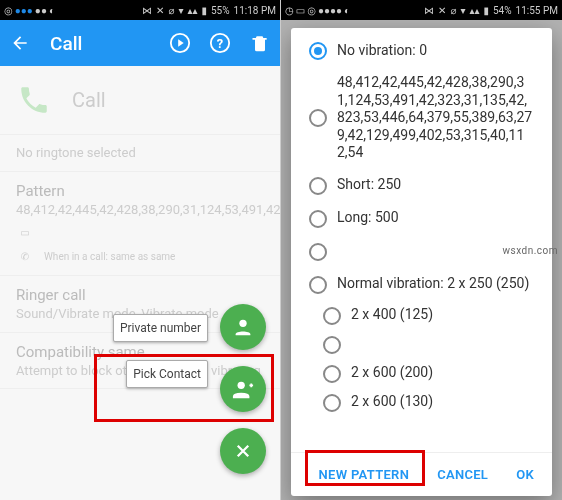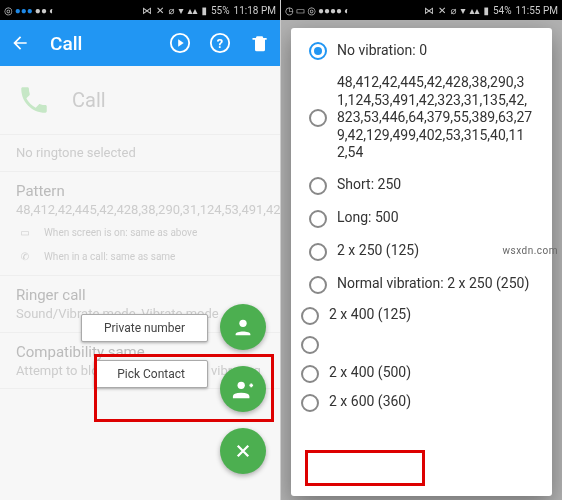--- a/index.html
+++ b/index.html
@@ -28,32 +28,32 @@
   .section .label { font-size: 15px; color: #bbb; margin-bottom: 2px;}
   .section .sub { font-size: 13px; color: #ccc; line-height: 1.2; }
   .sub-row { display:flex; align-items:center; gap:10px; padding: 6px 0 0 0; font-size: 10px; color:#ccc;}
   .sub-row .sm-icon{width:18px;height:18px;display:flex;align-items:center;justify-content:center;}
   
   
   .fab { position: absolute; right: 14px; width: 46px; height: 46px; border-radius: 50%; background: #4CAF50; display:flex; align-items:center; justify-content:center; box-shadow: 0 2px 5px rgba(0,0,0,.3); }
   .fab1 { bottom: 150px; }
   .fab2 { bottom: 88px; }
   .fab3 { bottom: 26px; }
-  .tooltip { position:absolute; background:#fff; border:1px solid #aaa; padding: 6px 22px; font-size: 12px; color:#444; box-shadow: 0 1px 3px rgba(0,0,0,.3); border-radius:2px;}
+  .tooltip { position:absolute; background:#fff; border:1px solid #aaa; padding: 6px 6px; font-size: 12px; color:#444; box-shadow: 0 1px 3px rgba(0,0,0,.3); border-radius:2px;}
   .tt1 { right: 72px; bottom: 158px; }
   .tt2 { right: 72px; bottom: 112px; margin-top: 8px; }
   .red-box-l { position:absolute; border: 3px solid #d00; pointer-events:none; }
   .red-1 { right: 6px; bottom: 78px; width: 180px; height: 68px; }
   
   
   .dlg-back { position:absolute; inset:20px 0 0 0; background:#000; opacity:.28; }
   .dialog { position:absolute; top: 28px; left: 10px; right: 10px; bottom: 4px; background: #fff; border-radius: 3px; box-shadow: 0 8px 24px rgba(0,0,0,.35); display:flex; flex-direction:column; }
   .dlg-list { flex:1; overflow:hidden; padding: 6px 0; }
   .radio-row { display:flex; align-items:center; padding: 7px 18px; gap: 10px; }
-  .radio-row.tight { padding: 5px 10px;}
+  .radio-row.tight { padding: 5px 32px;}
   .radio-outer { width: 18px; height: 18px; border: 2px solid #888; border-radius:50%; flex-shrink:0; margin-top:1px;}
   .radio-outer.sel { border-color:#2196F3; position:relative;}
   .radio-outer.sel::after { content:''; position:absolute; inset:3px; background:#2196F3; border-radius:50%;}
   .radio-label { font-size: 14px; color:#333; line-height:1.25; word-break: break-all;}
   .dlg-actions { display:flex; justify-content:flex-end; gap: 8px; padding: 8px 8px; border-top:1px solid #eee;}
   .dlg-actions .btn { font-size: 13px; font-weight:600; color:#2196F3; padding: 6px 10px; letter-spacing:.3px;}
   .red-2 { border:3px solid #d00; position:absolute; left: 14px; bottom: 10px; width: 120px; height: 36px; pointer-events:none;}
   
   .watermark { position:absolute; right:4px; top: 50%; transform: translateY(-50%) rotate(0); font-size:10px; color:#666; letter-spacing:.5px; writing-mode: horizontal-tb;}
   
@@ -120,21 +120,20 @@
         <div class="h1">Call</div>
       </div>
       <div class="section">
         <div class="sub">No ringtone selected</div>
       </div>
       <div class="section">
         <div class="label">Pattern</div>
         <div class="sub">48,412,42,445,42,428,38,290,31,124,53,491,42,323,31,135,42,823,53,446,64,379,55,389,63,279,42,129,499,402,53,315,40,112,54</div>
         <div class="sub-row">
           <div class="sm-icon">▭</div>
-          <div>When screen is on: same as above</div>
         </div>
         <div class="sub-row">
           <div class="sm-icon">✆</div>
           <div>When in a call: same as same</div>
         </div>
       </div>
       <div class="section">
         <div class="label">Ringer call</div>
         <div class="sub">Sound/Vibrate mode, Vibrate mode</div>
       </div>
@@ -202,40 +201,44 @@
         <div class="radio-row">
             <div class="radio-outer"></div>
             <div class="radio-label">Short: 250</div>
           </div>
         <div class="radio-row">
             <div class="radio-outer"></div>
             <div class="radio-label">Long: 500</div>
           </div>
         <div class="radio-row">
             <div class="radio-outer"></div>
-            <div class="radio-label">2 x 250 (125)</div>
           </div>
         <div class="radio-row">
             <div class="radio-outer"></div>
             <div class="radio-label">Normal vibration: 2 x 250 (250)</div>
           </div>
         <div class="radio-row tight">
             <div class="radio-outer"></div>
             <div class="radio-label">2 x 400 (125)</div>
           </div>
         <div class="radio-row tight">
             <div class="radio-outer"></div>
           </div>
         <div class="radio-row tight">
             <div class="radio-outer"></div>
-            <div class="radio-label">2 x 400 (500)</div>
-          </div>
-        <div class="radio-row tight">
-            <div class="radio-outer"></div>
-            <div class="radio-label">2 x 600 (360)</div>
-          </div>
+            <div class="radio-label">2 x 600 (200)</div>
+          </div>
+        <div class="radio-row tight">
+            <div class="radio-outer"></div>
+            <div class="radio-label">2 x 600 (130)</div>
+          </div>
+      </div>
+      <div class="dlg-actions">
+        <div class="btn">NEW PATTERN</div>
+        <div class="btn">CANCEL</div>
+        <div class="btn">OK</div>
       </div>
       <div class="red-2"></div>
     </div>
   </div>
 </div>
 
 <div class="watermark">wsxdn.com</div>
 
 </body></html>

